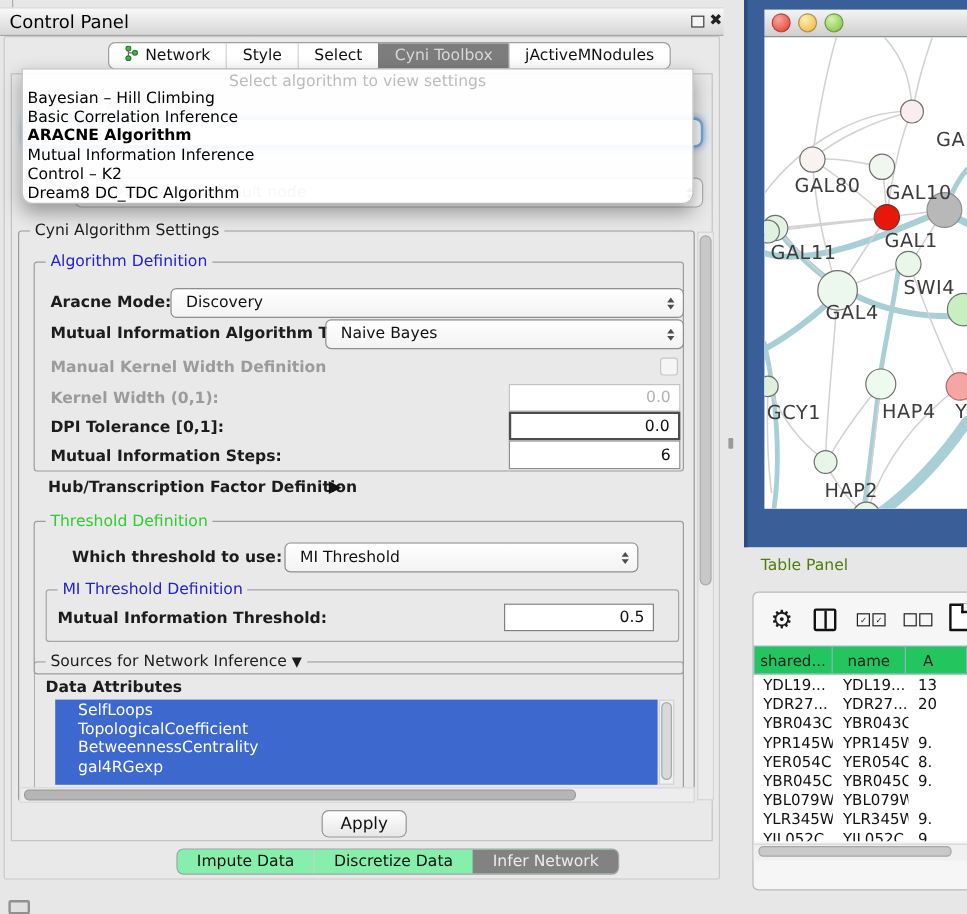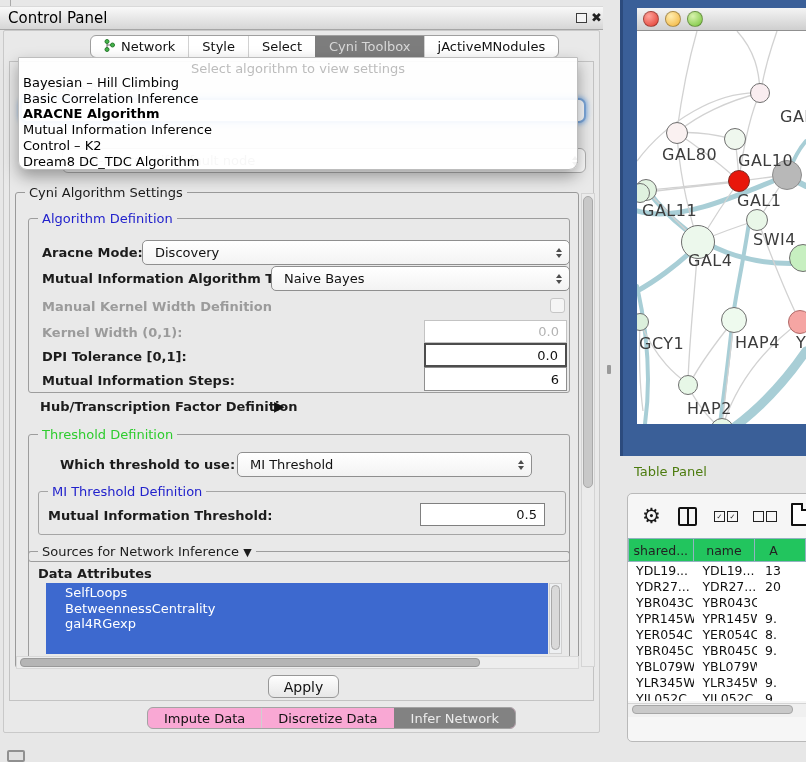--- a/index.html
+++ b/index.html
@@ -84,21 +84,21 @@
   .attr-list{background:#3d69cf;overflow:hidden;}
   .attr-item{color:#fff;font-size:13px;line-height:15.5px;padding-left:19px;white-space:nowrap;}
 
   .apply-btn{
     left:268px;top:675px;width:71px;height:23px;z-index:3;
     background:linear-gradient(#fefefe,#e7e7e7);
     border:1px solid #979797;border-radius:6px;
     display:flex;align-items:center;justify-content:center;font-size:14px;color:#111;
   }
 
-  .bottom-tabs{left:147px;top:707px;height:22px;display:flex;background:#f9a8d4;border:1px solid #a3a3a3;border-radius:6px;overflow:hidden;z-index:3;}
+  .bottom-tabs{left:147px;top:707px;height:22px;display:flex;background:#86efac;border:1px solid #a3a3a3;border-radius:6px;overflow:hidden;z-index:3;}
   .btab{display:flex;align-items:center;padding:0 16px;font-size:13px;color:#111;border-left:1px solid #cfcfcf;}
   .btab:first-child{border-left:none;}
   .btab.sel{background:#828282;color:#ececec;border-left:1px solid #828282;}
 
   
   .net-frame{left:620px;top:0;width:186px;height:456px;background:#3a5f98;border-left:3px solid #2c4b7d;}
   .net-titlebar{left:637px;top:8px;width:169px;height:23px;background:linear-gradient(#f4f4f4,#cfcfcf);
      border-bottom:1px solid #909090;display:flex;align-items:center;}
   .light{width:14px;height:14px;border-radius:50%;margin-left:6px;border:1px solid rgba(0,0,0,0.3);}
   .light.red{background:radial-gradient(circle at 35% 30%,#ffa39b,#e0392c);}
@@ -255,20 +255,21 @@
 <div class="abs group" style="left:28px;top:551px;width:542px;height:117px;border-color:#9d9d9d;border-bottom:none;">
   <span class="group-label glb-black">
     <span>Sources for Network Inference</span>
     <span style="font-size:11px;color:#1c1c1c;">▼</span>
   </span>
 </div>
 <span class="abs lbl" style="left:38px;top:566px;">Data Attributes</span>
 
 <div class="abs attr-list" style="left:46px;top:583px;width:502px;height:71px;">
   <div class="attr-item" style="margin-top:2px;">SelfLoops</div>
+  <div class="attr-item">TopologicalCoefficient</div>
   <div class="attr-item">BetweennessCentrality</div>
   <div class="attr-item">gal4RGexp</div>
 </div>
 <div class="abs scroll-track-v" style="left:549px;top:583px;width:13px;height:71px;background:#eef0f2;border-color:#d0d0d0;"></div>
 <div class="abs scroll-thumb" style="left:551px;top:585px;width:9px;height:65px;background:#d9d9d9;"></div>
 
 <div class="abs" style="left:16px;top:656px;width:563px;height:13px;background:#ededed;border:1px solid #d8d8d8;"></div>
 <div class="abs" style="left:20px;top:658px;width:460px;height:9px;background:#b5b5b5;border:1px solid #999;border-radius:4px;"></div>
 
 <div class="abs apply-btn">Apply</div>

